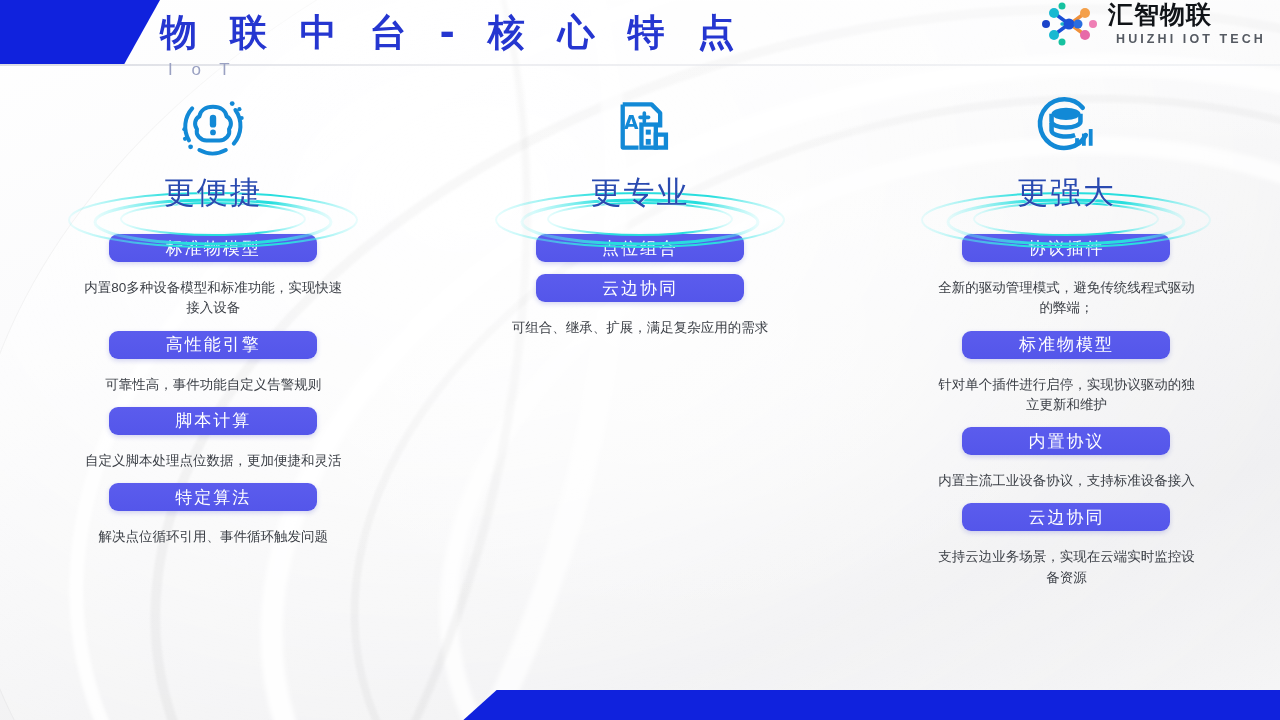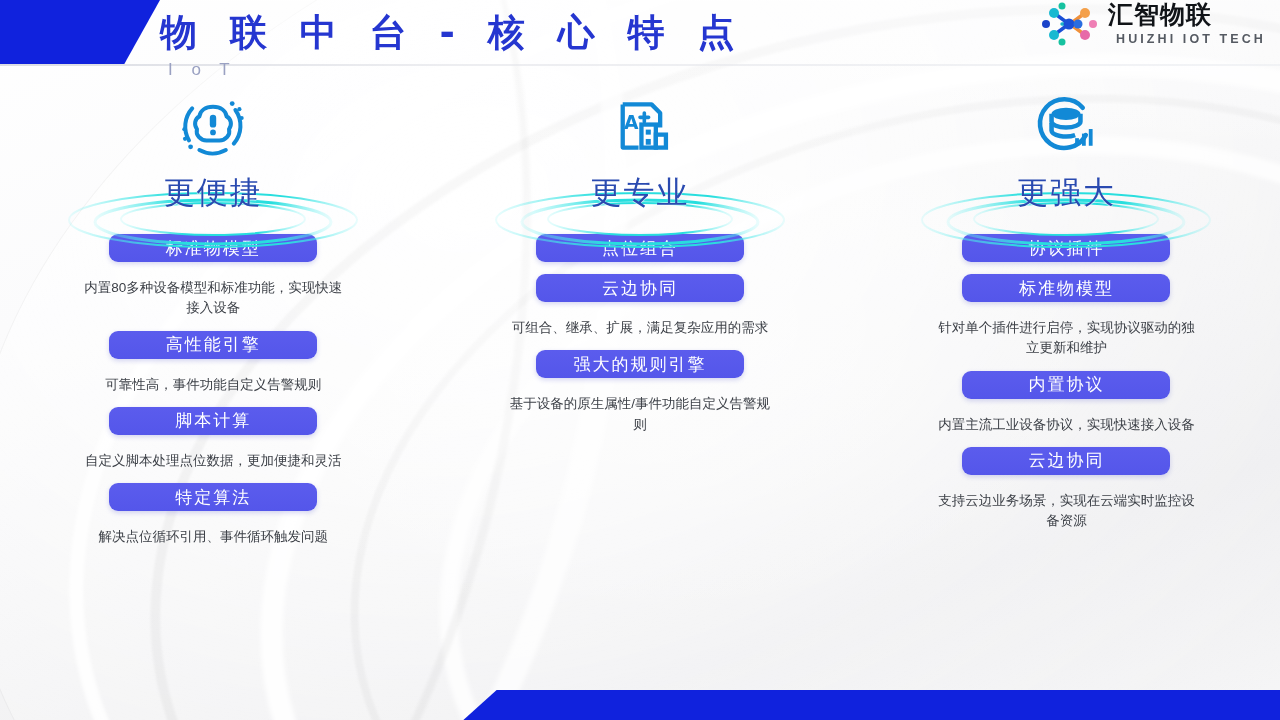--- a/index.html
+++ b/index.html
@@ -279,24 +279,20 @@
       </div>
 
       <div class="items">
         <div class="item">
           <div class="pill">点位组合</div>
         </div>
         <div class="item">
           <div class="pill">云边协同</div>
           <div class="desc">可组合、继承、扩展，满足复杂应用的需求</div>
         </div>
-        <div class="item">
-          <div class="pill">强大的规则引擎</div>
-          <div class="desc">基于设备的原生属性/事件功能自定义告警规则</div>
-        </div>
       </div>
     </div>
 
     <div class="col">
       <div class="icon-wrap">
         <svg viewBox="0 0 100 100" width="76" height="76">
           <path d="M72 26 A32 32 0 1 0 76 62" fill="none" stroke="#1289d6" stroke-width="6" stroke-linecap="round"></path>
           <ellipse cx="50" cy="34" rx="19" ry="8" fill="#1289d6"></ellipse>
           <path d="M31 34 V44 A19 8 0 0 0 69 44 V34" fill="none" stroke="#1289d6" stroke-width="6"></path>
           <path d="M31 46 V56 A19 8 0 0 0 62 62" fill="none" stroke="#1289d6" stroke-width="6"></path>
@@ -310,28 +306,29 @@
         <svg viewBox="0 0 300 70" width="300" height="70">
           <ellipse cx="150" cy="34" rx="144" ry="27" fill="none" stroke="url(#rg1)" stroke-width="2"></ellipse>
           <ellipse cx="150" cy="36" rx="118" ry="22" fill="none" stroke="url(#rg1)" stroke-width="3"></ellipse>
           <ellipse cx="150" cy="33" rx="92" ry="16" fill="none" stroke="url(#rg1)" stroke-width="2"></ellipse>
         </svg>
       </div>
 
       <div class="items">
         <div class="item">
           <div class="pill">协议插件</div>
+          <div class="desc">全新的驱动管理模式，避免传统线程式驱动的弊端；</div>
         </div>
         <div class="item">
           <div class="pill">标准物模型</div>
           <div class="desc">针对单个插件进行启停，实现协议驱动的独立更新和维护</div>
         </div>
         <div class="item">
           <div class="pill">内置协议</div>
-          <div class="desc">内置主流工业设备协议，实现快速接入设备</div>
+          <div class="desc">内置主流工业设备协议，支持标准设备接入</div>
         </div>
         <div class="item">
           <div class="pill">云边协同</div>
           <div class="desc">支持云边业务场景，实现在云端实时监控设备资源</div>
         </div>
       </div>
     </div>
 
   </div>
 

